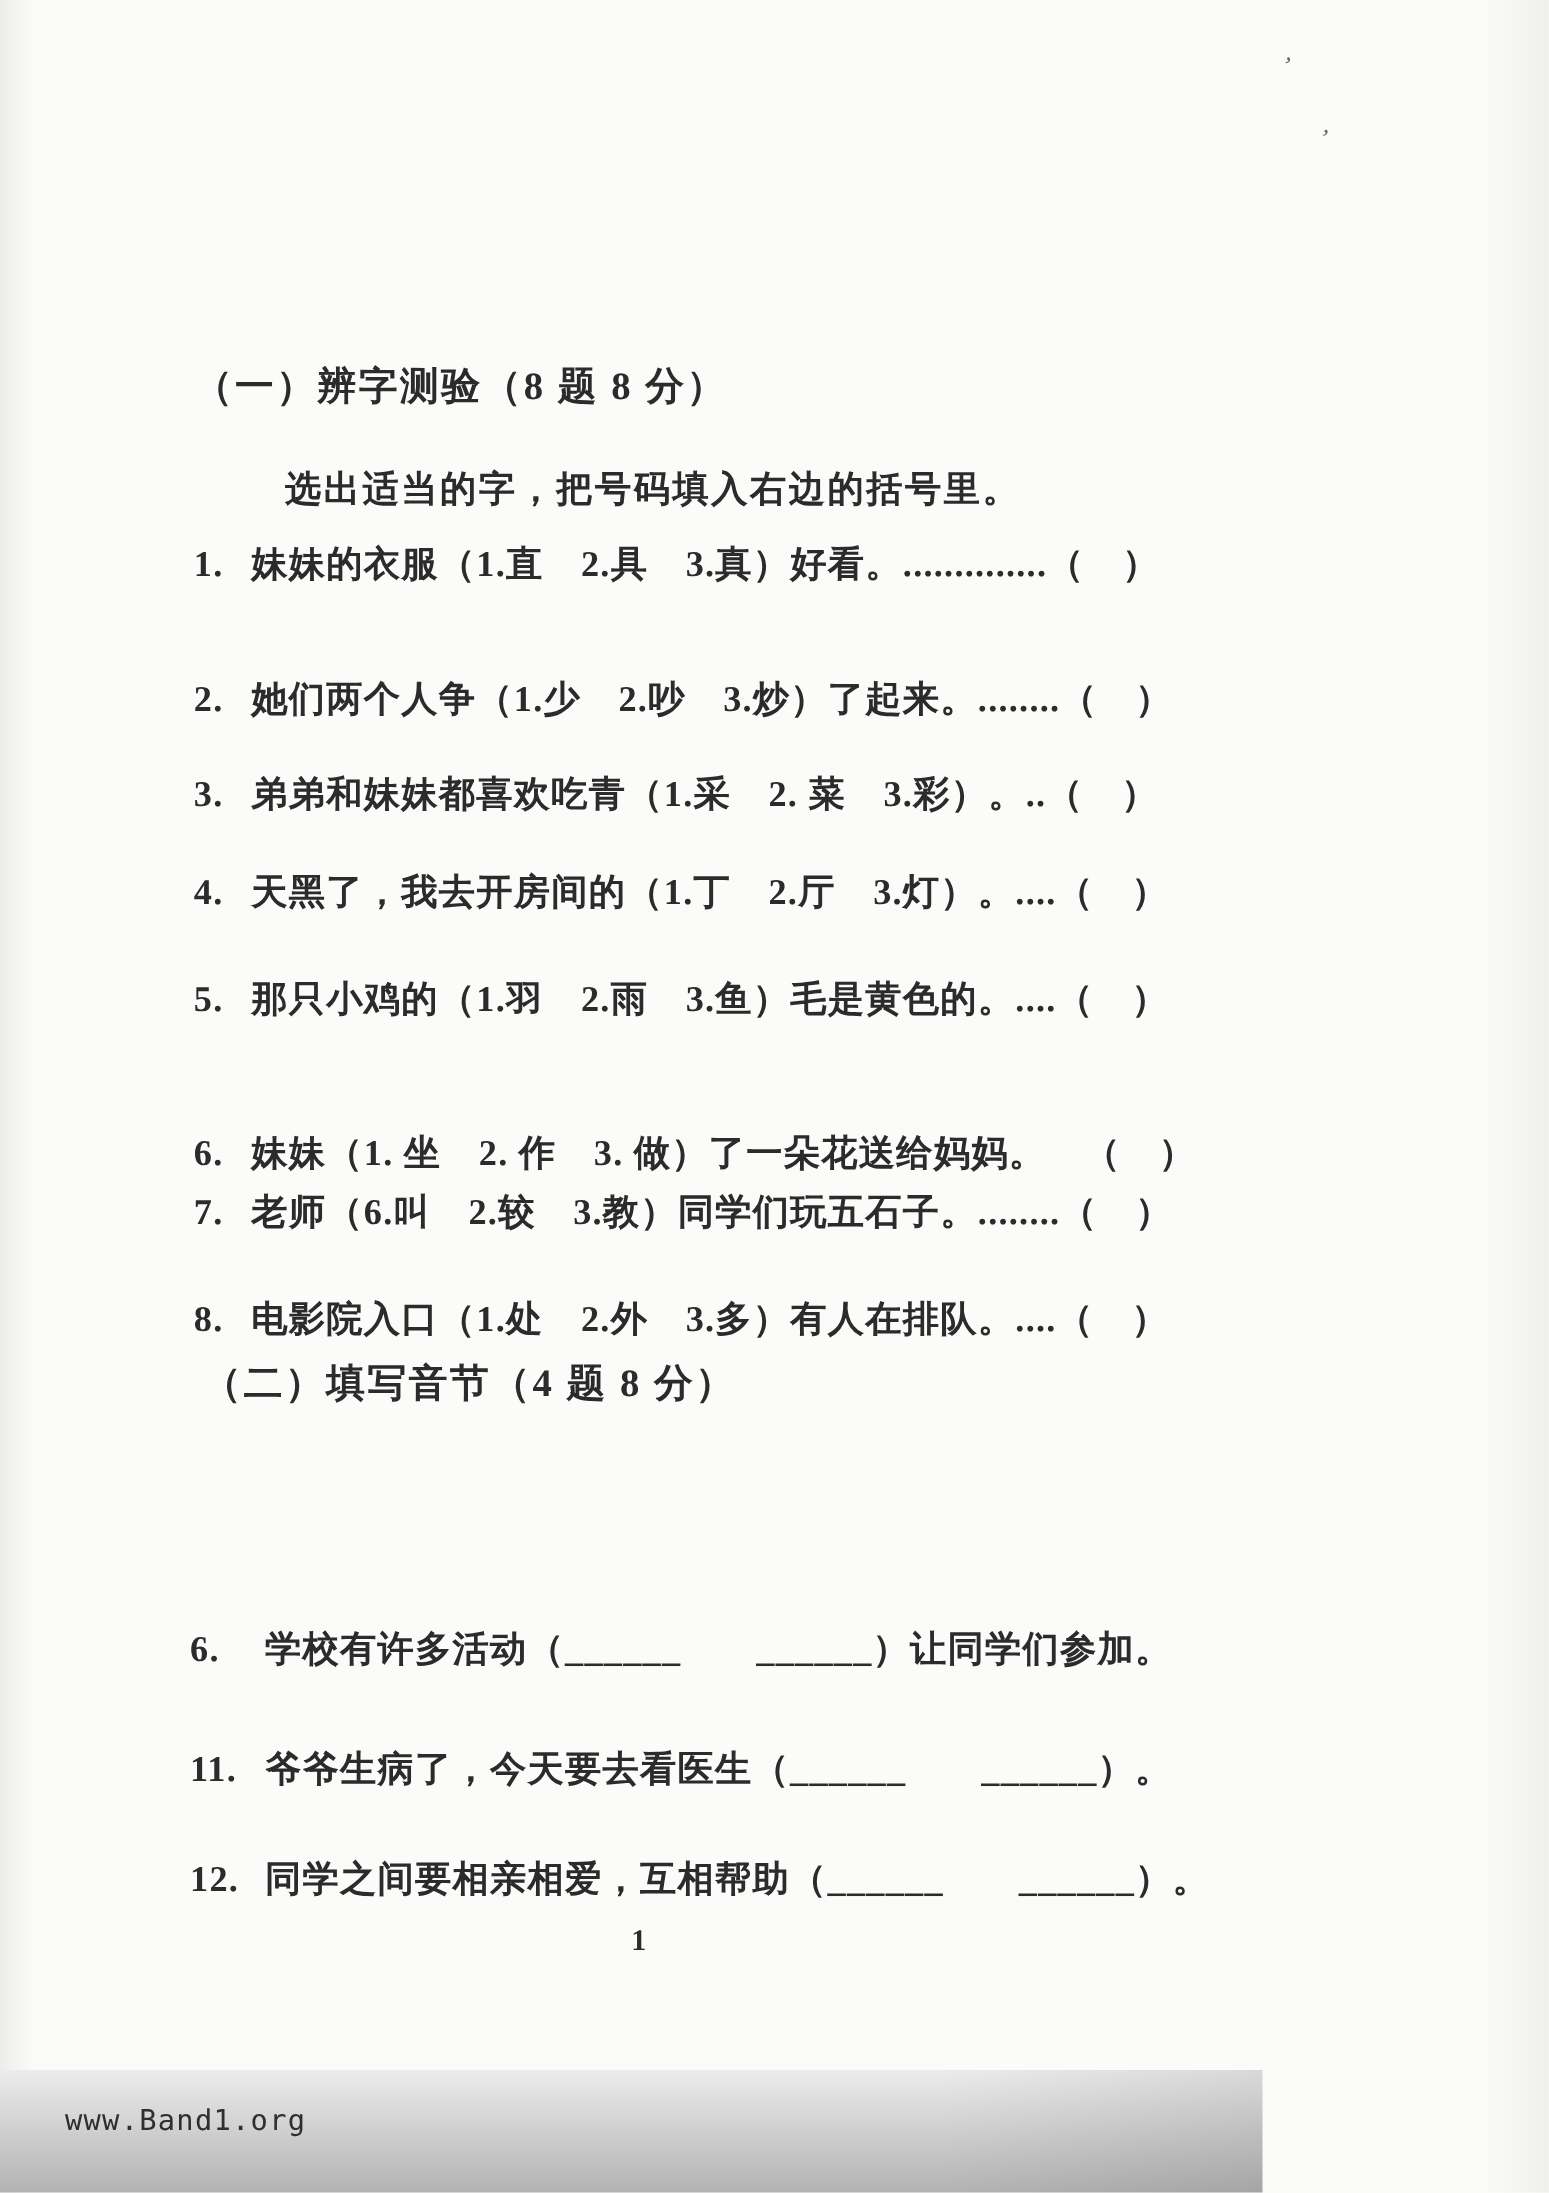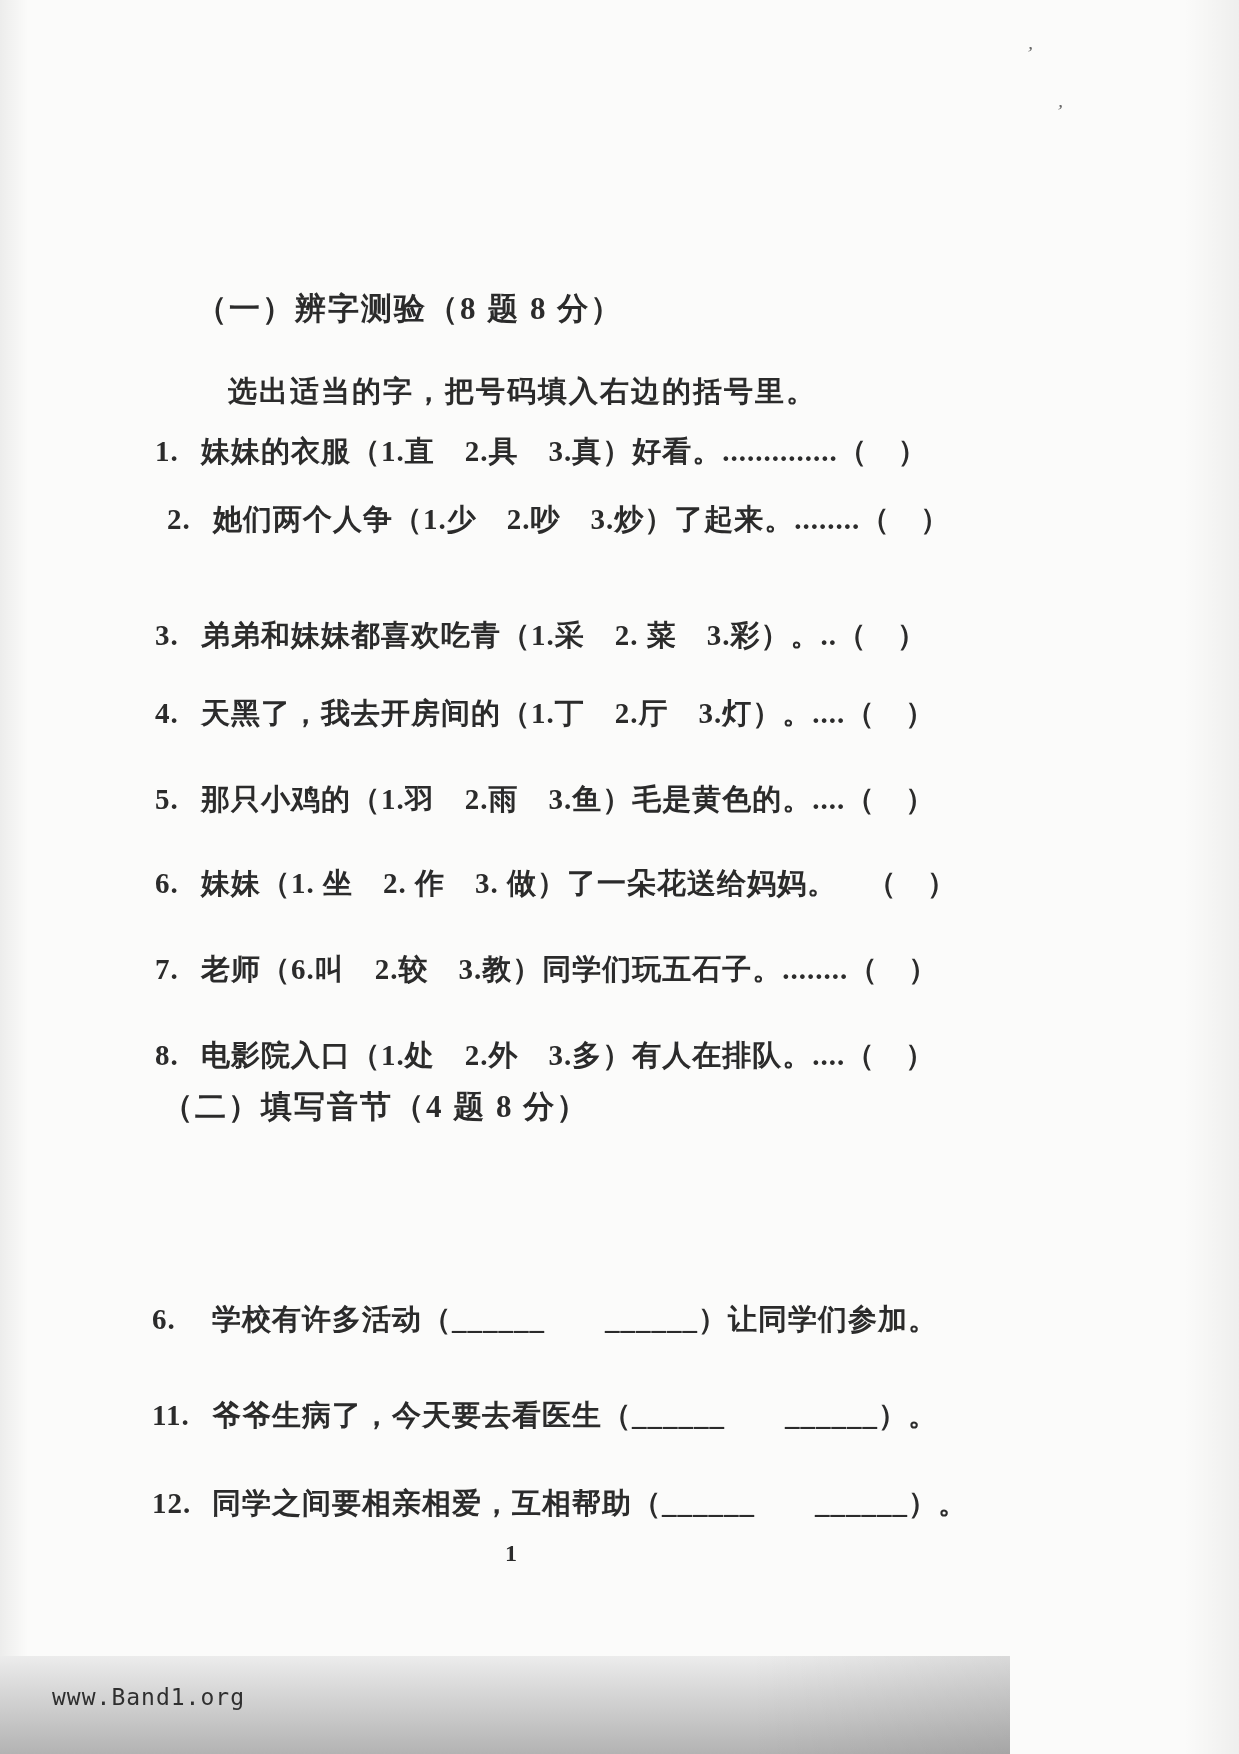--- a/index.html
+++ b/index.html
@@ -111,39 +111,39 @@
 </head>
 <body>
 
 <div class="paper">
 
   <div class="scan-shade-left"></div>
   <div class="scan-shade-right"></div>
   <div class="speck" style="left:1026px; top:42px;">’</div>
   <div class="speck" style="left:1056px; top:100px;">’</div>
 
-  <div class="sec-title" style="top:288px;margin-left:41px;">（一）辨字测验（8 题 8 分）</div>
+  <div class="sec-title" style="top:288px;">（一）辨字测验（8 题 8 分）</div>
   <div class="sec-instruction" style="top:336px;">选出适当的字，把号码填入右边的括号里。</div>
 
   <div class="q-row" style="top:432px;">
     <span class="q-num">1.</span><span class="q-text">妹妹的衣服（1.直　2.具　3.真）好看。..............（　）</span>
   </div>
-  <div class="q-row" style="top:500px;margin-left:12px;">
+  <div class="q-row" style="top:540px;">
     <span class="q-num">2.</span><span class="q-text">她们两个人争（1.少　2.吵　3.炒）了起来。........（　）</span>
   </div>
   <div class="q-row" style="top:576px;margin-top:40px;">
     <span class="q-num">3.</span><span class="q-text">弟弟和妹妹都喜欢吃青（1.采　2. 菜　3.彩）。..（　）</span>
   </div>
   <div class="q-row" style="top:694px;">
     <span class="q-num">4.</span><span class="q-text">天黑了，我去开房间的（1.丁　2.厅　3.灯）。....（　）</span>
   </div>
   <div class="q-row" style="top:780px;">
     <span class="q-num">5.</span><span class="q-text">那只小鸡的（1.羽　2.雨　3.鱼）毛是黄色的。....（　）</span>
   </div>
-  <div class="q-row" style="top:864px;">
+  <div class="q-row" style="top:903px;">
     <span class="q-num">6.</span><span class="q-text">妹妹（1. 坐　2. 作　3. 做）了一朵花送给妈妈。　（　）</span>
   </div>
   <div class="q-row" style="top:950px;">
     <span class="q-num">7.</span><span class="q-text">老师（6.叫　2.较　3.教）同学们玩五石子。........（　）</span>
   </div>
   <div class="q-row" style="top:1036px;">
     <span class="q-num">8.</span><span class="q-text">电影院入口（1.处　2.外　3.多）有人在排队。....（　）</span>
   </div>
 
   <div class="sec-title" style="top:1086px; left:162px;">（二）填写音节（4 题 8 分）</div>

